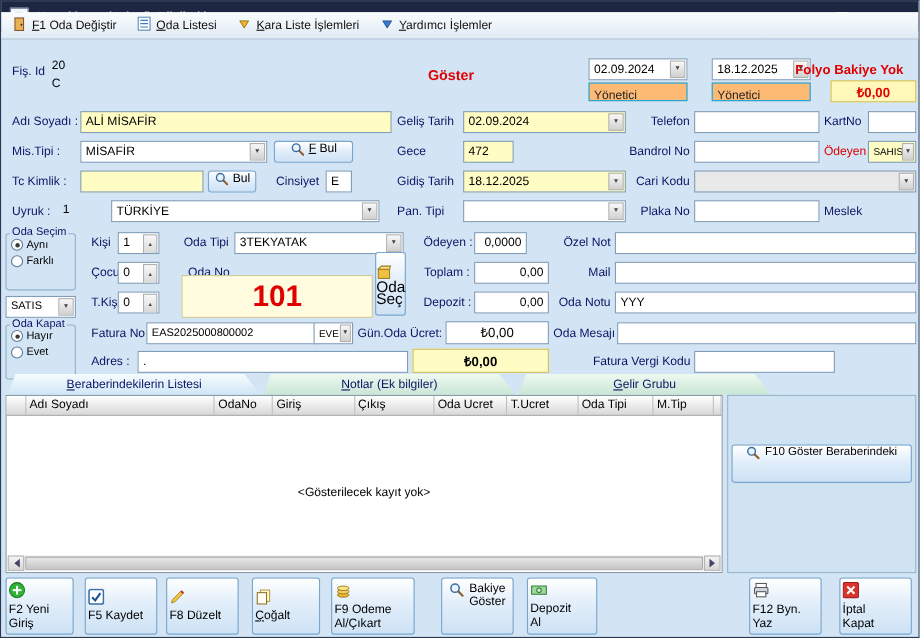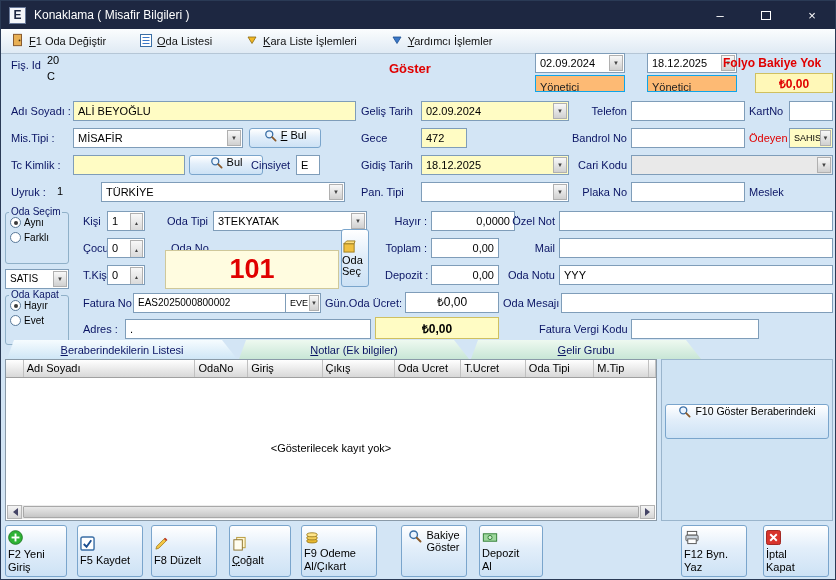--- a/index.html
+++ b/index.html
@@ -13,23 +13,23 @@
   .title-icon { width:17px; height:17px; background:#f4f6fa; color:#1d2741; font-weight:bold;
                 font-size:12px; display:flex; align-items:center; justify-content:center;
                 margin:0 8px; border:1px solid #6a7a9a; }
   .title-text { font-size:12px; }
   .win-btns { margin-left:auto; display:flex; height:28px; }
   .win-btn { width:46px; height:28px; display:flex; align-items:center; justify-content:center;
              color:#fff; font-size:13px; }
   .win-sq { width:10px; height:9px; border:1px solid #fff; display:inline-block; }
 
   
-  .menubar { position:absolute; top:28px; left:0; right:0; height:22px;
+  .menubar { position:absolute; top:10px; left:0; right:0; height:22px;
              background:linear-gradient(#fbfdfe,#dfeaf4); border-bottom:1px solid #b5c6d6;
-             display:flex; align-items:center; gap:34px; padding:12px 10px; }
+             display:flex; align-items:center; gap:19px; padding:12px 10px; }
   .menu-item { display:inline-flex; align-items:center; gap:5px; color:#111; }
   .fl { display:inline-block; }
   .fl::first-letter { text-decoration:underline; }
 
   
   .lbl  { position:absolute; color:#0a1464; white-space:nowrap; line-height:14px; }
   .lblr { position:absolute; color:#0a1464; white-space:nowrap; line-height:14px; text-align:right; }
   .val  { position:absolute; color:#000; white-space:nowrap; }
   .red  { color:#e00000; }
   .b    { font-weight:bold; }
@@ -167,21 +167,21 @@
   <div class="fld combo" style="left:646px;top:52px;width:90px">
     <span>18.12.2025</span>
     <span class="ar"></span>
   </div>
   <div class="strip" style="left:534px;top:74px;width:90px">Yönetici</div>
   <div class="strip" style="left:646px;top:74px;width:90px">Yönetici</div>
   <span class="val red b" style="left:722px;top:55px;font-size:12px">Folyo Bakiye Yok</span>
   <div class="ticket red" style="left:754px;top:72px;width:78px;height:20px;font-size:12px;color:#e00000">₺0,00</div>
 
   <span class="lbl" style="left:10px;top:103px">Adı Soyadı :</span>
-  <div class="fld yl" style="left:72px;top:100px;width:283px">ALİ BEYOĞLU</div>
+  <div class="fld yl" style="left:72px;top:100px;width:283px">ALİ MİSAFİR</div>
   <span class="lbl" style="left:360px;top:103px">Geliş Tarih</span>
   <div class="fld combo yl" style="left:420px;top:100px;width:148px">
     <span>02.09.2024</span>
     <span class="ar"></span>
   </div>
   <span class="lblr" style="left:520px;top:103px;width:106px">Telefon</span>
   <div class="fld" style="left:630px;top:100px;width:114px"></div>
   <span class="lbl" style="left:748px;top:103px">KartNo</span>
   <div class="fld" style="left:788px;top:100px;width:44px"></div>
 
@@ -202,21 +202,21 @@
   <span class="lblr" style="left:520px;top:130px;width:106px">Bandrol No</span>
   <div class="fld" style="left:630px;top:127px;width:114px"></div>
   <span class="lbl red" style="left:748px;top:130px">Ödeyen</span>
   <div class="fld combo yl" style="left:788px;top:127px;width:44px;font-size:9px;padding-right:13px">
     <span>SAHIS</span>
     <span class="ar" style="width:11px"></span>
   </div>
 
   <span class="lbl" style="left:10px;top:157px">Tc Kimlik :</span>
   <div class="fld yl" style="left:72px;top:154px;width:112px"></div>
-  <div class="btn" style="left:188px;top:154px;width:74px;height:20px">
+  <div class="btn" style="left:188px;top:154px;width:44px;height:20px">
     <span><svg width="13" height="13" viewBox="0 0 16 16">
           <circle cx="6.5" cy="6.5" r="4.3" fill="#eaf4ff" stroke="#3a6ea5" stroke-width="1.6"></circle>
           <line x1="10" y1="10" x2="14.3" y2="14.3" stroke="#8a5a2a" stroke-width="2.2" stroke-linecap="round"></line>
         </svg></span>
     <span>Bul</span>
   </div>
   <span class="lbl" style="left:250px;top:157px">Cinsiyet</span>
   <div class="fld" style="left:295px;top:154px;width:24px">E</div>
   <span class="lbl" style="left:360px;top:157px">Gidiş Tarih</span>
   <div class="fld combo yl" style="left:420px;top:154px;width:148px">
@@ -276,22 +276,22 @@
     <span>1</span>
     <span class="spbtns">
         <span class="sp-up"></span>
       </span>
   </div>
   <span class="lbl" style="left:166px;top:213px">Oda Tipi</span>
   <div class="fld combo" style="left:212px;top:210px;width:154px">
     <span>3TEKYATAK</span>
     <span class="ar"></span>
   </div>
-  <span class="lblr" style="left:384px;top:213px;width:42px">Hayır :</span>
-  <div class="fld rt" style="left:430px;top:210px;width:84px">0,0000</div>
+  <span class="lblr" style="left:384px;top:213px;width:42px">Ödeyen :</span>
+  <div class="fld rt" style="left:430px;top:210px;width:48px">0,0000</div>
   <span class="lblr" style="left:502px;top:213px;width:52px">Özel Not</span>
   <div class="fld" style="left:558px;top:210px;width:274px"></div>
 
   <span class="lbl" style="left:82px;top:240px">Çocuk</span>
   <div class="fld spin" style="left:106px;top:237px;width:38px">
     <span>0</span>
     <span class="spbtns">
         <span class="sp-up"></span>
       </span>
   </div>
@@ -302,21 +302,21 @@
   <div class="fld" style="left:558px;top:237px;width:274px"></div>
 
   <span class="lbl" style="left:82px;top:267px">T.Kişi</span>
   <div class="fld spin" style="left:106px;top:264px;width:38px">
     <span>0</span>
     <span class="spbtns">
         <span class="sp-up"></span>
       </span>
   </div>
   <div class="roomno">101</div>
-  <div class="btn" style="left:340px;top:228px;width:28px;height:58px;flex-direction:column;gap:1px;font-size:11px;line-height:10px">
+  <div class="btn" style="left:340px;top:228px;width:28px;height:58px;flex-direction:column;gap:1px;font-size:14px;line-height:10px">
     <span><svg width="15" height="13" viewBox="0 0 16 14">
           <rect x="2" y="4" width="11" height="9" fill="#f0c040" stroke="#9a7b20"></rect>
           <path d="M2 4 L5 1 L14 1 L13 4 Z" fill="#ffe080" stroke="#9a7b20"></path>
         </svg></span>
     <span>Oda</span>
     <span>Seç</span>
   </div>
   <span class="lblr" style="left:384px;top:267px;width:42px">Depozit :</span>
   <div class="fld rt" style="left:430px;top:264px;width:68px">0,00</div>
   <span class="lblr" style="left:502px;top:267px;width:52px">Oda Notu</span>

